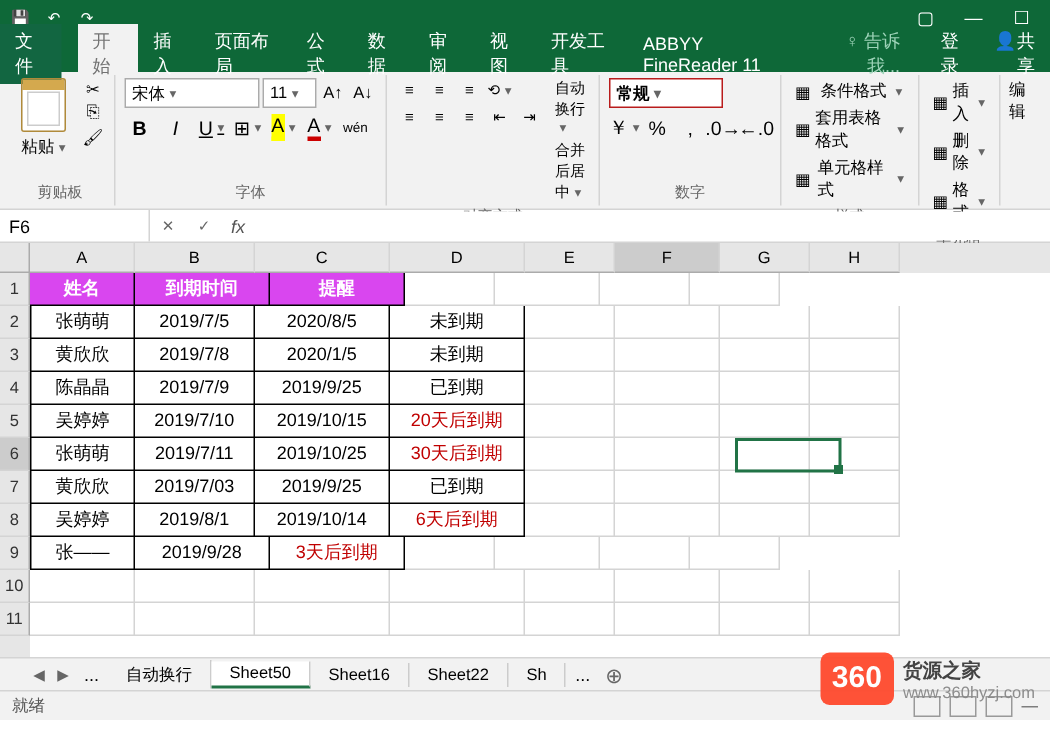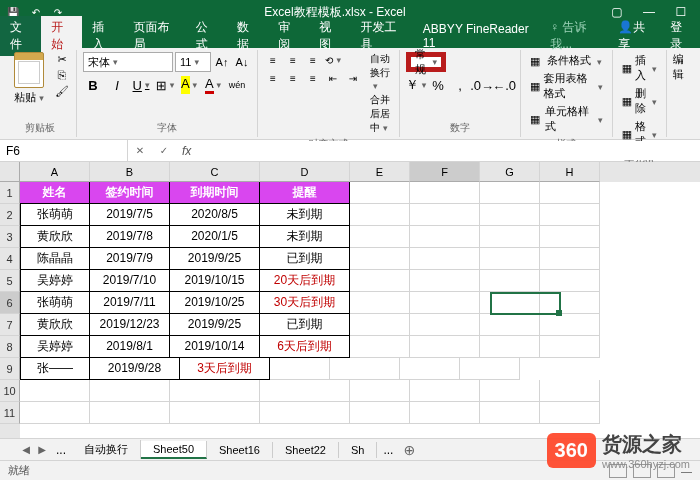--- a/index.html
+++ b/index.html
@@ -8,23 +8,23 @@
     .titlebar { height: 24px; background: #0e6838; display: flex; align-items: center; justify-content: space-between; padding: 0 4px; }
     .titlebar-left { display: flex; gap: 2px; }
     .tb-btn { width: 20px; height: 18px; display: flex; align-items: center; justify-content: center; color: #fff; font-size: 10px; }
     .titlebar-center { color: #fff; font-size: 12px; flex: 1; text-align: center; }
     .titlebar-right { display: flex; gap: 2px; }
     .tb-ctrl { width: 30px; height: 20px; display: flex; align-items: center; justify-content: center; color: #fff; font-size: 12px; }
     
     .ribbon-tabs { height: 24px; background: #0e6838; display: flex; align-items: center; }
     .rtab { padding: 3px 10px; color: #fff; font-size: 12px; cursor: pointer; }
     .rtab.first { background: #126641; }
-    .rtab.active { background: #f2f2f2; color: #b91c1c; }
+    .rtab.active { background: #f2f2f2; color: #737373; margin-left: 11px; }
     .rtab-light { color: #9dd3b8; }
-    .rtab-right { margin-left: auto; display: flex; }
+    .rtab-right { margin-left: auto; display: flex; text-align: right; }
     
     .ribbon { height: 92px; background: #f2f2f2; border-bottom: 1px solid #d4d4d4; display: flex; padding: 2px 4px; }
     .rgroup { display: flex; flex-direction: column; border-right: 1px solid #d4d4d4; padding: 2px 6px; }
     .rgroup-label { font-size: 10px; color: #666; text-align: center; margin-top: auto; padding-top: 2px; }
     .rgroup-body { display: flex; gap: 4px; flex: 1; }
     
     .clipboard-big { display: flex; flex-direction: column; align-items: center; width: 38px; }
     .paste-icon { width: 30px; height: 36px; background: linear-gradient(to bottom, #d4a94e 0%, #d4a94e 20%, #fff 20%); border: 1px solid #b08a3a; border-radius: 2px; position:relative; }
     .paste-icon::after{content:'';position:absolute;top:8px;left:3px;right:3px;bottom:3px;background:#fff;border:1px solid #ccc;}
     .paste-label { font-size: 11px; margin-top: 2px; }
@@ -40,34 +40,34 @@
     .font-btn { width: 20px; height: 20px; display:flex; align-items:center; justify-content:center; font-size: 13px; }
     .bold { font-weight: bold; }
     .italic { font-style: italic; }
     .underline { text-decoration: underline; }
     
     .align-rows { display: flex; flex-direction: column; gap: 2px; }
     .align-row { display: flex; gap: 2px; }
     .align-btn { width: 18px; height: 16px; display:flex; align-items:center; justify-content:center; font-size:10px; }
     
     .num-top { margin-bottom: 3px; }
-    .num-sel { border: 5px solid #b91c1c; background: #fff; padding: 1px 4px; font-size: 11px; height: 20px; width: 40px; display:flex; align-items:center; }
+    .num-sel { border: 1px solid #b91c1c; background: #fff; padding: 1px 4px; font-size: 11px; height: 20px; width: 76px; display:flex; align-items:center;font-weight:bold; }
     .num-bot { display: flex; gap: 2px; }
     
     .style-col { display: flex; flex-direction: column; gap: 1px; font-size: 11px; }
     .style-item { display: flex; align-items: center; gap: 3px; padding: 1px 3px; }
     .style-icon { width: 14px; height: 12px; display:inline-flex; }
     
     .cells-col { display: flex; flex-direction: column; gap: 1px; font-size: 11px; }
     .cells-item { display: flex; align-items: center; gap: 3px; padding: 1px 3px; }
     
     .edit-col { display:flex; flex-direction:column; justify-content:center; font-size:11px; }
     
     .namebox-row { height: 22px; display: flex; border-bottom: 1px solid #d4d4d4; }
-    .namebox { width: 128px; border-right: 1px solid #d4d4d4; padding: 2px 6px; font-size: 12px; display:flex; align-items:center; }
+    .namebox { width: 100px; border-right: 1px solid #d4d4d4; padding: 2px 6px; font-size: 12px; display:flex; align-items:center; }
     .fx-area { display: flex; align-items: center; flex: 1; }
     .fx-btn { width: 24px; text-align: center; font-size: 10px; color: #666; }
     .fx-label { font-style: italic; font-size: 12px; padding: 0 6px; color: #555; }
     .formula-input { flex: 1; border: none; padding: 2px; }
     
     .grid-area { display: flex; height: 276px; position: relative; }
     .rowhdrs { width: 20px; background: #e6e6e6; }
     .corner { height: 20px; border-right: 1px solid #ababab; border-bottom: 1px solid #ababab; background: #e6e6e6; }
     .rh { height: 22px; border-right: 1px solid #ababab; border-bottom: 1px solid #d4d4d4; text-align: center; font-size: 11px; line-height: 22px; color: #333; }
     .rh.sel { background: #ccc; }
@@ -96,57 +96,56 @@
     .stab-dots{padding: 2px 6px;}
     .stab-add { width: 20px; text-align:center; font-size: 14px; color: #666; }
     
     .statusbar { height: 20px; background: #f2f2f2; border-top: 1px solid #d4d4d4; display: flex; align-items: center; padding: 0 8px; font-size: 11px; color: #555; }
     .sb-right { margin-left: auto; display: flex; gap: 6px; align-items: center; }
     .sb-view { width: 18px; height: 14px; border: 1px solid #999; }
     
     .watermark { position: absolute; right: 10px; bottom: 30px; display: flex; align-items: center; gap: 6px; opacity: 0.95; }
     .wm-badge { background: #ff4a2e; color: #fff; font-weight: bold; font-size: 20px; padding: 6px 8px; border-radius: 6px; }
     .wm-text { display: flex; flex-direction: column; }
-    .wm-title { font-size: 20px; font-weight: bold; color: #3a3a3a; }
+    .wm-title { font-size: 13px; font-weight: bold; color: #3a3a3a; }
     .wm-url { font-size: 11px; color: #888; }
     
     .dd::after { content: '▾'; font-size: 9px; margin-left: 3px; color: #666; }
   </style>
 </head>
 <body>
 
 <div class="titlebar">
   <div class="titlebar-left">
     <div class="tb-btn">💾</div>
     <div class="tb-btn">↶</div>
     <div class="tb-btn">↷</div>
   </div>
-  <div class="titlebar-center">Excel教程模板.xlsx - Excel</div>
   <div class="titlebar-right">
     <div class="tb-ctrl">▢</div>
     <div class="tb-ctrl">—</div>
     <div class="tb-ctrl">☐</div>
   </div>
 </div>
 
 <div class="ribbon-tabs">
   <div class="rtab first">文件</div>
   <div class="rtab active">开始</div>
   <div class="rtab">插入</div>
   <div class="rtab">页面布局</div>
   <div class="rtab">公式</div>
   <div class="rtab">数据</div>
   <div class="rtab">审阅</div>
   <div class="rtab">视图</div>
   <div class="rtab">开发工具</div>
   <div class="rtab">ABBYY FineReader 11</div>
   <div class="rtab-right">
     <div class="rtab rtab-light"><span>♀</span> <span>告诉我...</span></div>
+    <div class="rtab">登录</div>
     <div class="rtab"><span>👤</span><span>共享</span></div>
-    <div class="rtab">登录</div>
   </div>
 </div>
 
 <div class="ribbon">
   <div class="rgroup">
     <div class="rgroup-body">
       <div class="clipboard-big">
         <div class="paste-icon"></div>
         <div class="paste-label dd">粘贴</div>
       </div>
@@ -306,21 +305,20 @@
       <div class="ch wC">C</div>
       <div class="ch wD">D</div>
       <div class="ch wE">E</div>
       <div class="ch wF sel">F</div>
       <div class="ch wG">G</div>
       <div class="ch wH">H</div>
     </div>
     <div class="rows" id="rows">
         <div class="row">
           <div class="cell wA hdr-cell">姓名</div>
-          <div class="cell wB hdr-cell">签约时间</div>
           <div class="cell wC hdr-cell">到期时间</div>
           <div class="cell wD hdr-cell">提醒</div>
           <div class="cell wE"></div>
           <div class="cell wF"></div>
           <div class="cell wG"></div>
           <div class="cell wH"></div>
         </div>
         <div class="row data-row">
           <div class="cell wA data-cell">张萌萌</div>
           <div class="cell wB data-cell">2019/7/5</div>
@@ -366,21 +364,21 @@
           <div class="cell wB data-cell">2019/7/11</div>
           <div class="cell wC data-cell">2019/10/25</div>
           <div class="cell wD data-cell red-text">30天后到期</div>
           <div class="cell wE"></div>
           <div class="cell wF"></div>
           <div class="cell wG"></div>
           <div class="cell wH"></div>
         </div>
         <div class="row data-row">
           <div class="cell wA data-cell">黄欣欣</div>
-          <div class="cell wB data-cell">2019/12/23</div>
+          <div class="cell wB data-cell">2019/7/03</div>
           <div class="cell wC data-cell">2019/9/25</div>
           <div class="cell wD data-cell">已到期</div>
           <div class="cell wE"></div>
           <div class="cell wF"></div>
           <div class="cell wG"></div>
           <div class="cell wH"></div>
         </div>
         <div class="row data-row">
           <div class="cell wA data-cell">吴婷婷</div>
           <div class="cell wB data-cell">2019/8/1</div>

